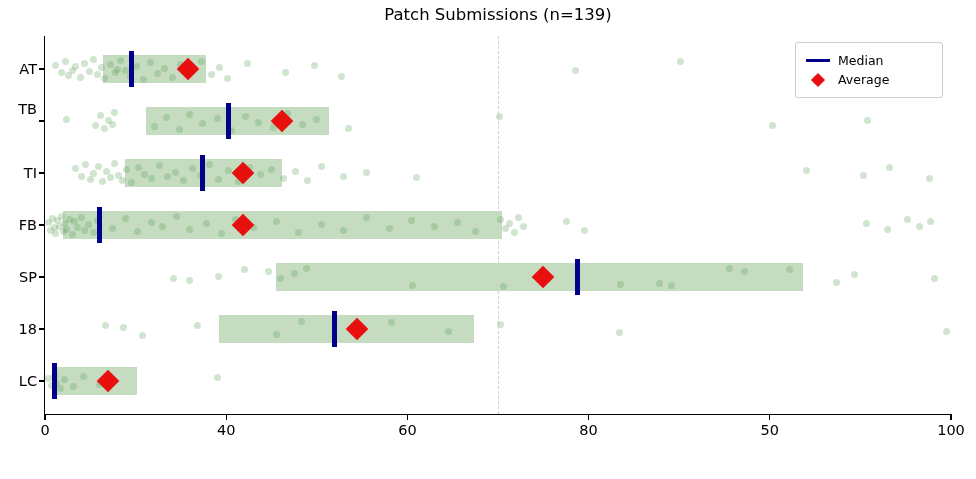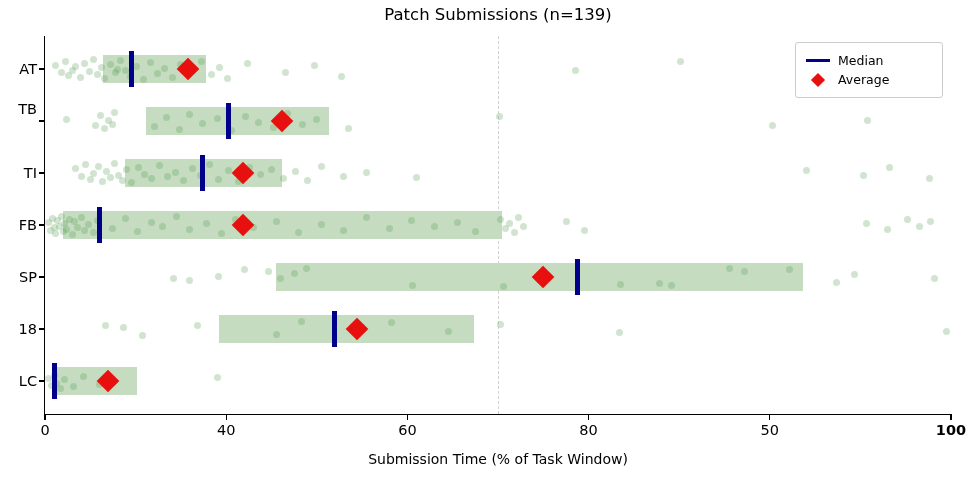--- a/index.html
+++ b/index.html
@@ -269,38 +269,37 @@
       <div class="xtick-label" style="left: 45px; top: 422px;">0</div>
       <div class="xtick" style="left: 225.5px; top: 415px;"></div>
       <div class="xtick-label" style="left: 226.2px; top: 422px;">40</div>
       <div class="xtick" style="left: 406.7px; top: 415px;"></div>
       <div class="xtick-label" style="left: 407.4px; top: 422px;">60</div>
       <div class="xtick" style="left: 587.9px; top: 415px;"></div>
       <div class="xtick-label" style="left: 588.6px; top: 422px;">80</div>
       <div class="xtick" style="left: 769.1px; top: 415px;"></div>
       <div class="xtick-label" style="left: 769.8px; top: 422px;">50</div>
       <div class="xtick" style="left: 950.3px; top: 415px;"></div>
-      <div class="xtick-label" style="left: 951px; top: 422px; font-weight: bold;">100</div>
+      <div class="xtick-label" style="left: 951px; top: 422px;">100</div>
       <div class="ytick" style="left: 38.5px; top: 68.3px;"></div>
       <div class="ytick-label" style="top: 60px;">AT</div>
       <div class="ytick" style="left: 38.5px; top: 120.3px;"></div>
       <div class="ytick-label" style="top: 100px;">TB</div>
       <div class="ytick" style="left: 38.5px; top: 172.3px;"></div>
       <div class="ytick-label" style="top: 164px;">TI</div>
       <div class="ytick" style="left: 38.5px; top: 224.3px;"></div>
       <div class="ytick-label" style="top: 216px;">FB</div>
       <div class="ytick" style="left: 38.5px; top: 276.3px;"></div>
       <div class="ytick-label" style="top: 268px;">SP</div>
       <div class="ytick" style="left: 38.5px; top: 328.3px;"></div>
       <div class="ytick-label" style="top: 320px;">18</div>
       <div class="ytick" style="left: 38.5px; top: 380.3px;"></div>
       <div class="ytick-label" style="top: 372px;">LC</div>
     </div>
 
-  <div class="xlabel">Submission Time (% of Task Window)</div>
 
   <div class="legend">
     <div class="legend-item">
       <span class="lg-swatch">
           <span class="lg-line"></span>
         </span>
       <span>Median</span>
     </div>
     <div class="legend-item">
       <span class="lg-swatch">

